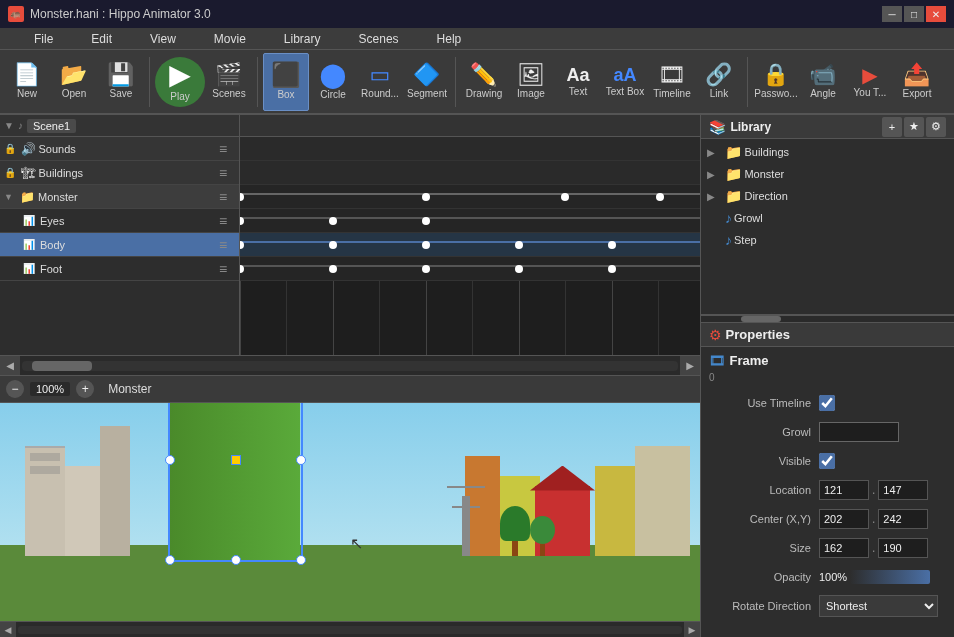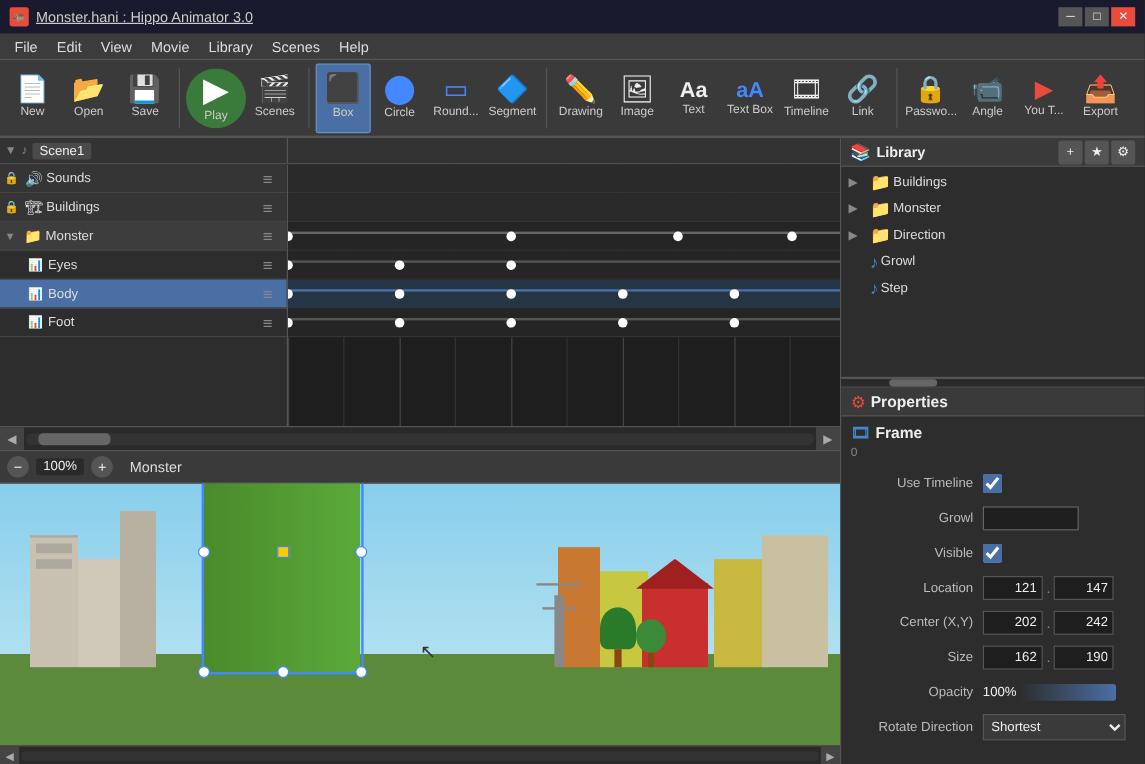--- a/index.html
+++ b/index.html
@@ -2,28 +2,28 @@
 <html><head>
   <meta charset="utf-8">
   <style>
     * { box-sizing: border-box; margin: 0; padding: 0; }
     body { font-family: 'Segoe UI', Tahoma, Arial, sans-serif; font-size: 12px; background: #2d2d2d; color: #eee; width: 954px; height: 637px; overflow: hidden; }
 
     
     #titlebar { background: #1a1a2e; height: 28px; display: flex; align-items: center; justify-content: space-between; padding: 0 8px; }
     #titlebar .title-left { display: flex; align-items: center; gap: 6px; }
     #titlebar .app-icon { width: 16px; height: 16px; background: #e74c3c; border-radius: 2px; display: flex; align-items: center; justify-content: center; font-size: 9px; }
-    #titlebar .title-text { font-size: 12px; color: #ccc; text-decoration: underline; }
+    #titlebar .title-text { font-size: 12px; color: #ccc; }
     #titlebar .win-controls { display: flex; gap: 2px; }
     #titlebar .win-btn { width: 20px; height: 16px; background: #555; border: none; cursor: pointer; font-size: 10px; color: #eee; display: flex; align-items: center; justify-content: center; }
     #titlebar .win-btn.close { background: #e74c3c; }
 
     
     #menubar { background: #3c3c3c; height: 22px; display: flex; align-items: center; padding: 0 4px; border-bottom: 1px solid #555; }
-    #menubar .menu-item { padding: 2px 8px; font-size: 12px; color: #ddd; cursor: pointer; }
+    #menubar .menu-item { padding: 2px 8px; font-size: 12px; color: #ddd; cursor: pointer; margin-left: 22px; }
 
     
     #toolbar { background: #3a3a3a; height: 65px; display: flex; align-items: center; padding: 2px 4px; gap: 2px; border-bottom: 2px solid #555; }
     .tb-group { display: flex; gap: 1px; align-items: center; }
     .tb-sep { width: 1px; height: 50px; background: #555; margin: 0 3px; }
     .tb-btn { width: 46px; height: 58px; background: transparent; border: 1px solid transparent; cursor: pointer; display: flex; flex-direction: column; align-items: center; justify-content: center; gap: 2px; color: #eee; font-size: 10px; border-radius: 2px; }
     .tb-btn.active { background: #4a6fa5; border-color: #6a8fc5; }
     .tb-icon { font-size: 22px; line-height: 1; }
     .tb-label { font-size: 10px; color: #ccc; }
 
@@ -105,21 +105,21 @@
     .props-icon { font-size: 14px; color: #e74c3c; }
     .props-title { font-size: 13px; font-weight: bold; color: #eee; }
 
     #frame-section { padding: 6px 8px; }
     .frame-title { font-size: 13px; font-weight: bold; color: #eee; margin-bottom: 4px; display: flex; align-items: center; gap: 4px; }
     .frame-subtitle { font-size: 10px; color: #888; margin-bottom: 8px; }
 
     .prop-row { display: flex; align-items: center; margin-bottom: 5px; min-height: 24px; }
     .prop-label { width: 110px; text-align: right; font-size: 11px; color: #bbb; padding-right: 8px; }
     .prop-value { flex: 1; display: flex; align-items: center; gap: 3px; }
-    .prop-input { background: #1e1e1e; border: 1px solid #555; color: #eee; font-size: 11px; padding: 1px 4px; width: 50px; height: 20px; text-align: right; }
+    .prop-input { background: #1e1e1e; border: 1px solid #555; color: #eee; font-size: 11px; padding: 1px 4px; width: 50px; height: 20px; text-align: left; }
     .prop-input.wide { width: 80px; }
     .prop-check { width: 16px; height: 16px; accent-color: #4a6fa5; }
     .prop-dot { color: #888; }
     .opacity-bar { width: 80px; height: 14px; background: linear-gradient(to right, transparent, #4a6fa5); border-radius: 2px; }
     .opacity-label { font-size: 11px; color: #eee; }
     .angle-icon { width: 20px; height: 20px; border-radius: 50%; border: 2px solid #555; background: #2a2a2a; display: flex; align-items: center; justify-content: center; font-size: 10px; }
     .prop-select { background: #3a3a3a; border: 1px solid #555; color: #eee; font-size: 11px; padding: 1px 2px; height: 22px; }
 
     
     ::-webkit-scrollbar { width: 8px; height: 8px; }

